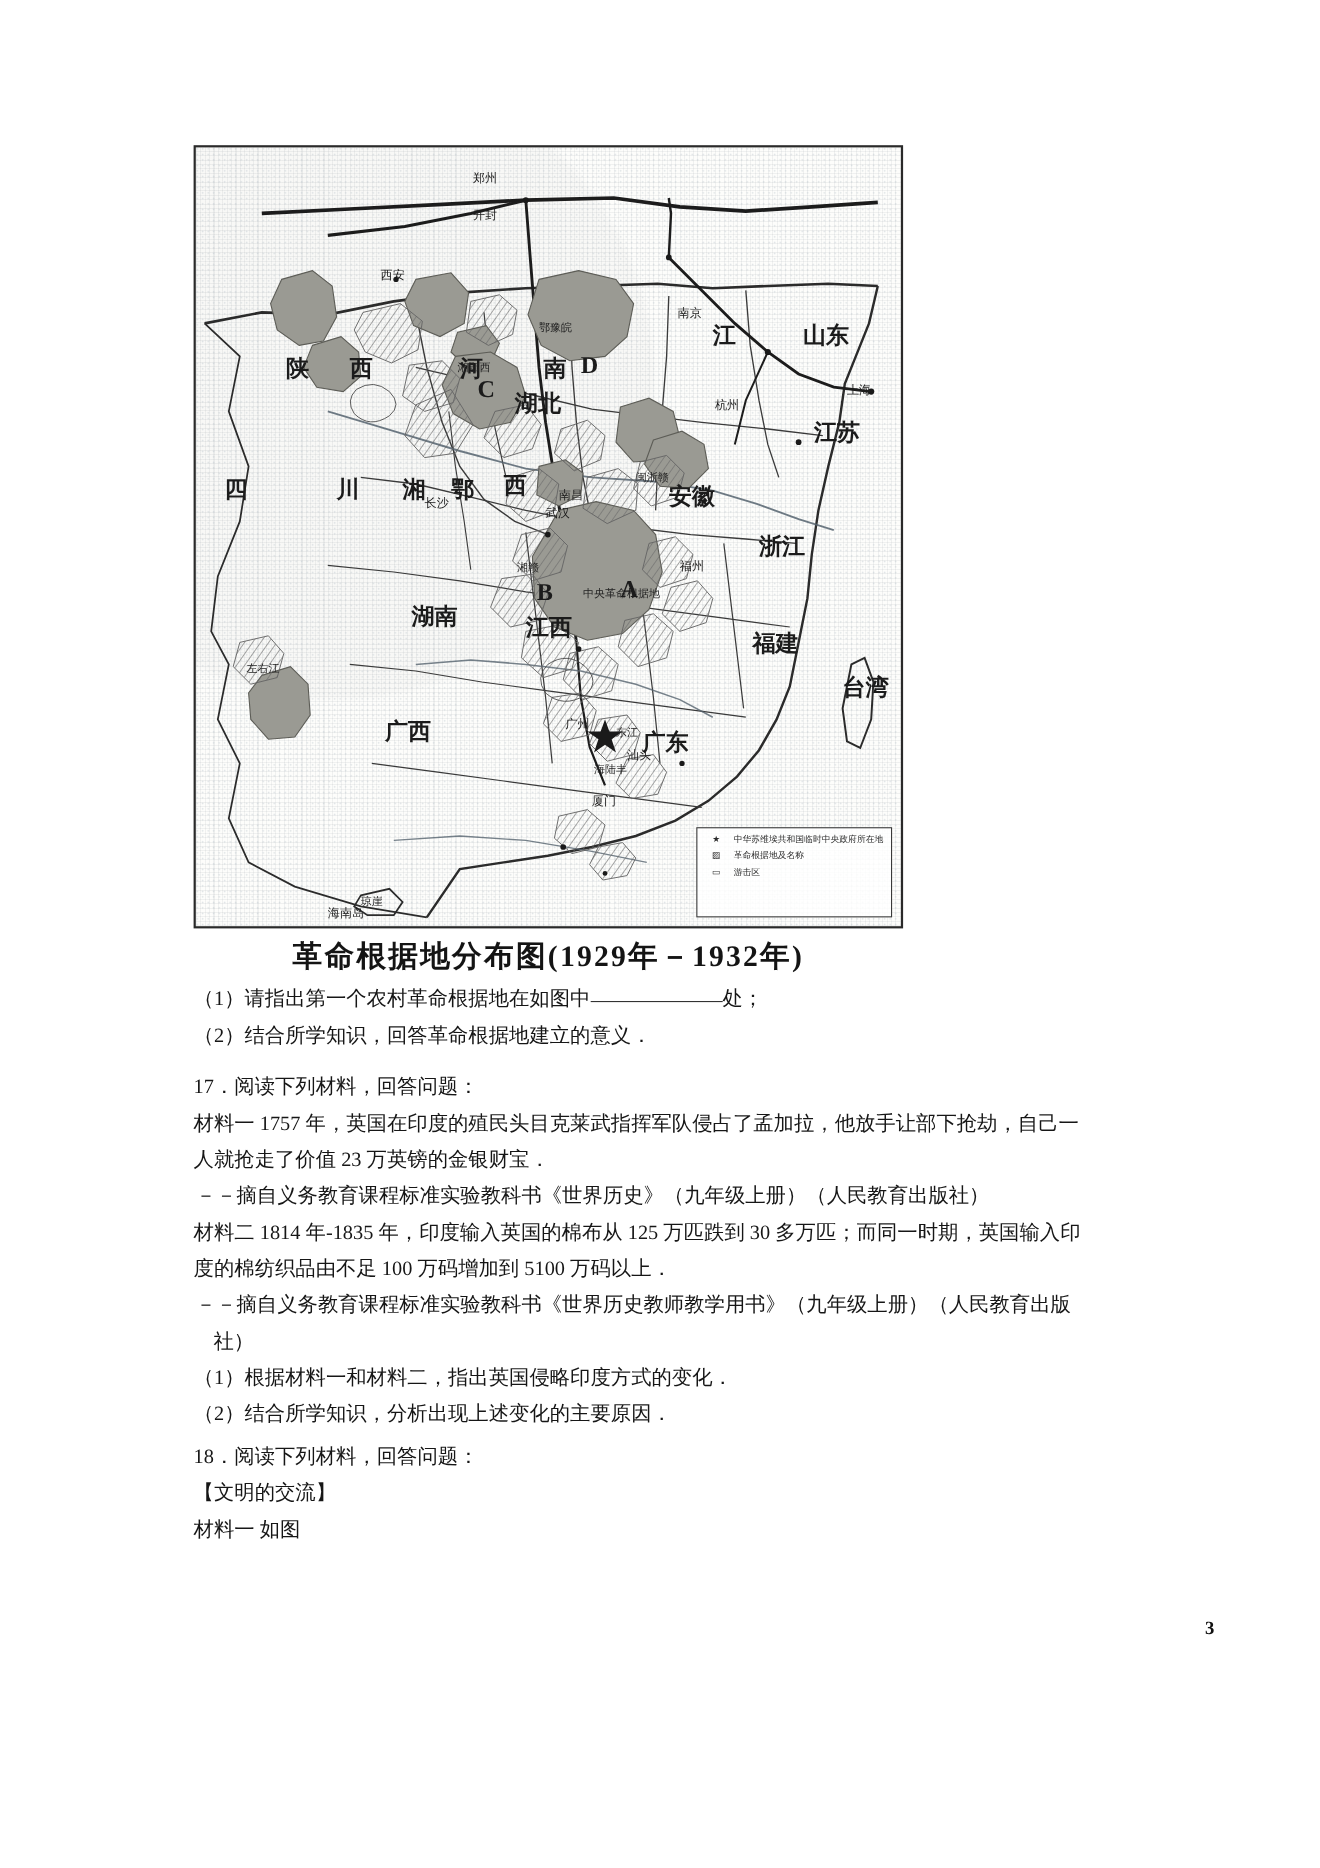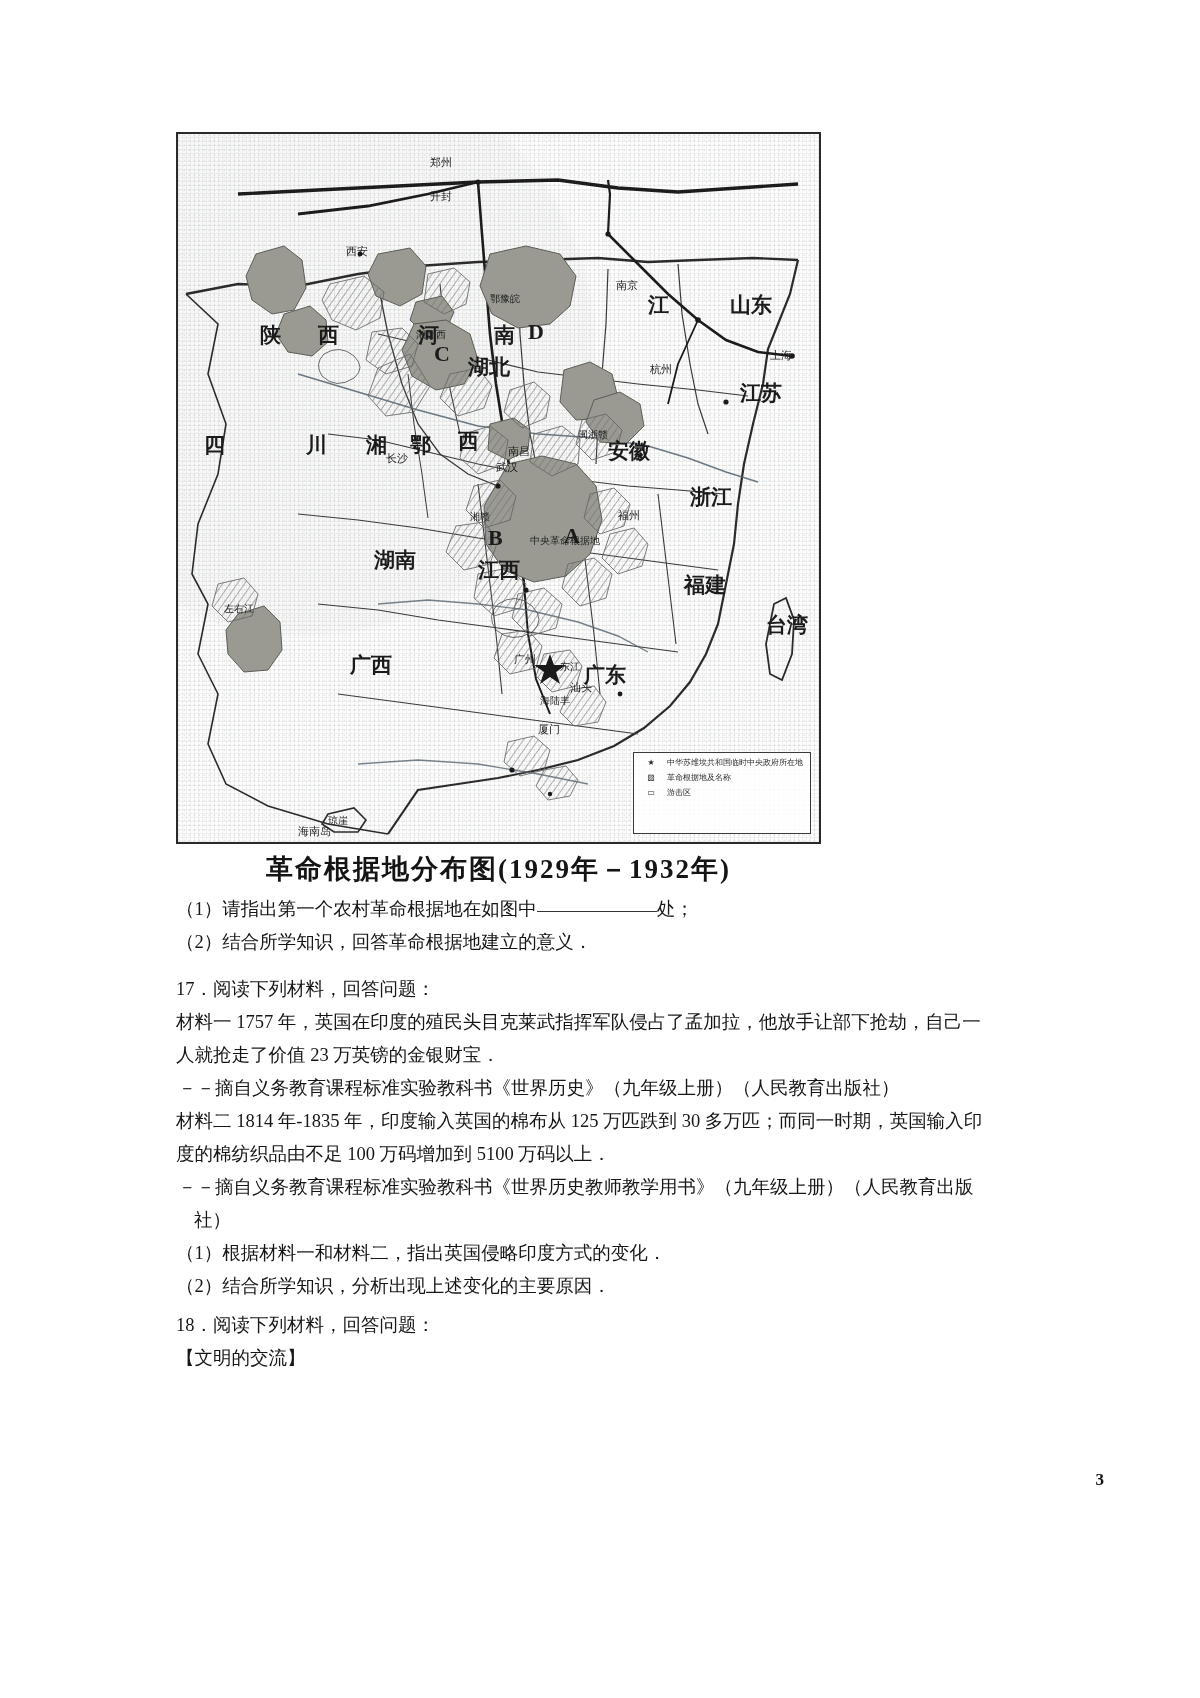--- a/index.html
+++ b/index.html
@@ -322,16 +322,17 @@
     <p class="p-hang" style="padding-left:18px;">－－摘自义务教育课程标准实验教科书《世界历史教师教学用书》（九年级上册）（人民教育出版社）</p>
 
     <p>（1）根据材料一和材料二，指出英国侵略印度方式的变化．</p>
 
     <p>（2）结合所学知识，分析出现上述变化的主要原因．</p>
 
     <p style="margin-top:6px;">18．阅读下列材料，回答问题：</p>
 
     <p>【文明的交流】</p>
 
+    <p>材料一 如图</p>
   </div>
 
   <div class="page-num">3</div>
 </div>
 
 </body></html>

